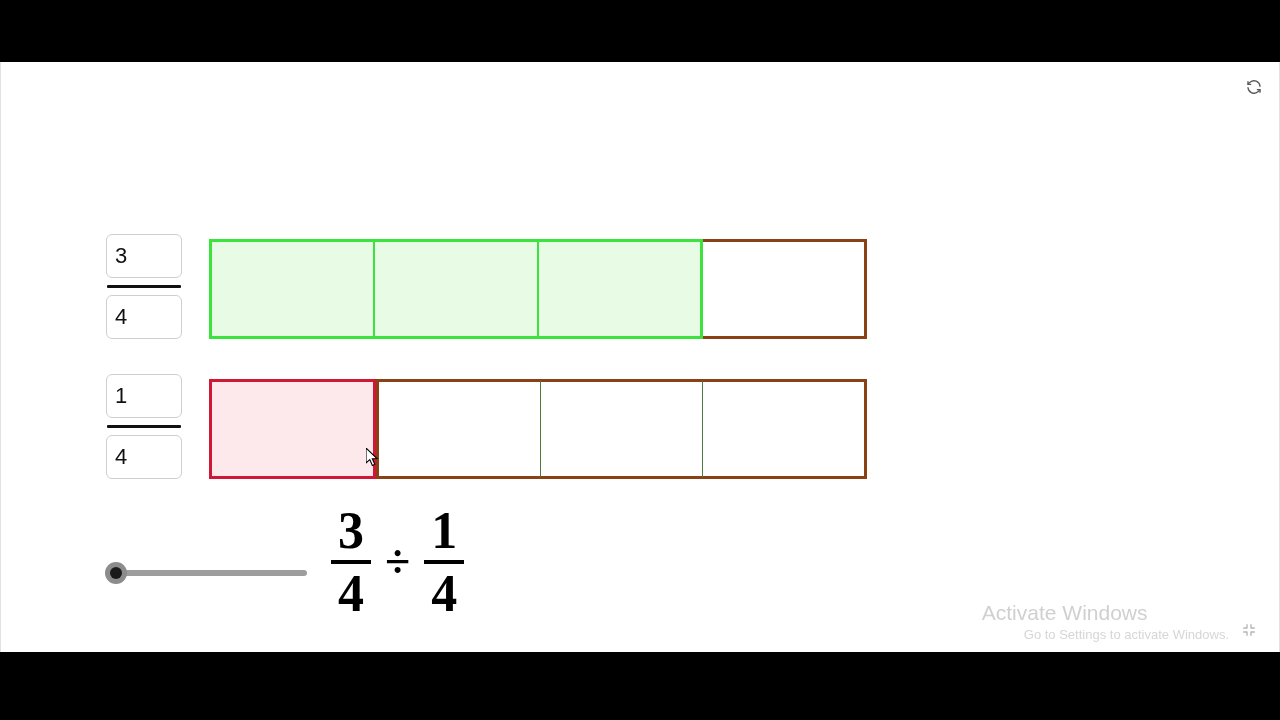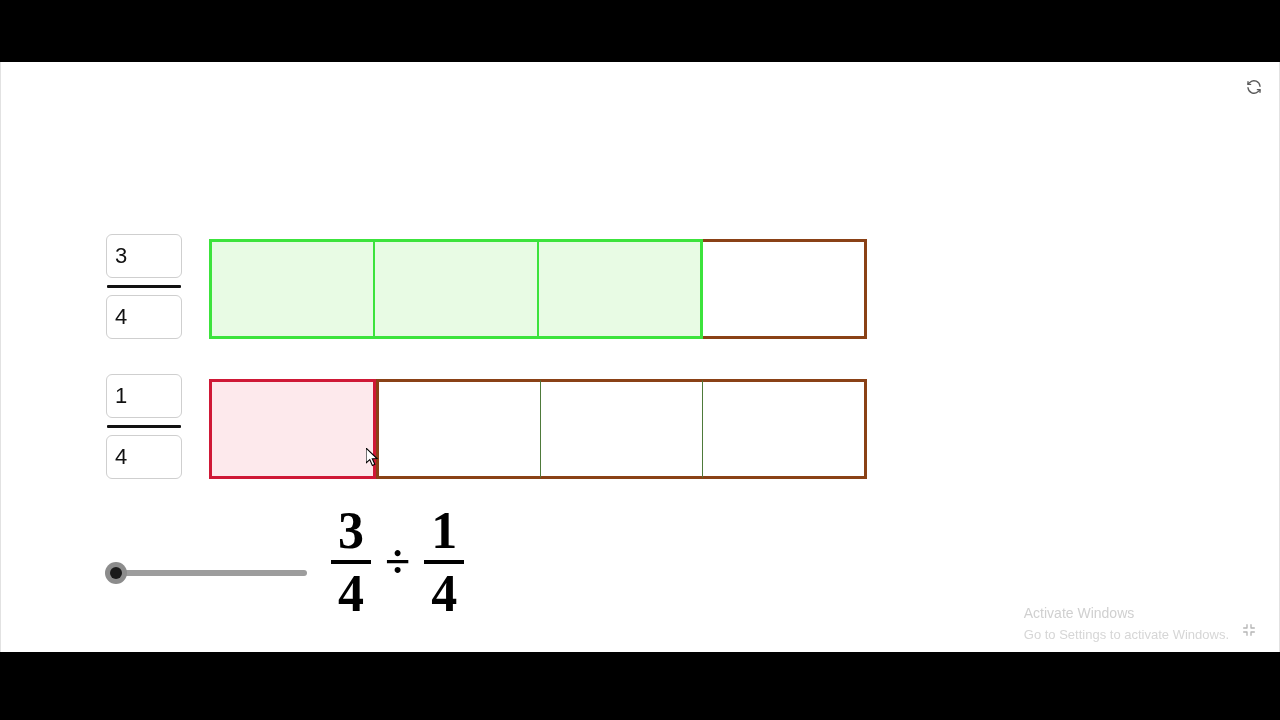--- a/index.html
+++ b/index.html
@@ -233,28 +233,29 @@
   #watermark {
     position: absolute;
     right: 50px;
     bottom: 8px;
     text-align: left;
     color: #d3d3d3;
     user-select: none;
     pointer-events: none;
   }
   #watermark .wm-title {
-    font-size: 14px;
+    font-size: 21px;
     line-height: 26px;
     color: #d0d0d0;
   }
   #watermark .wm-sub {
     font-size: 13px;
     line-height: 18px;
     color: #d6d6d6;
+    margin-left: 42px;
   }
 
   
   #cursor {
     position: absolute;
     left: 365px;
     top: 386px;
     width: 14px;
     height: 20px;
     pointer-events: none;

